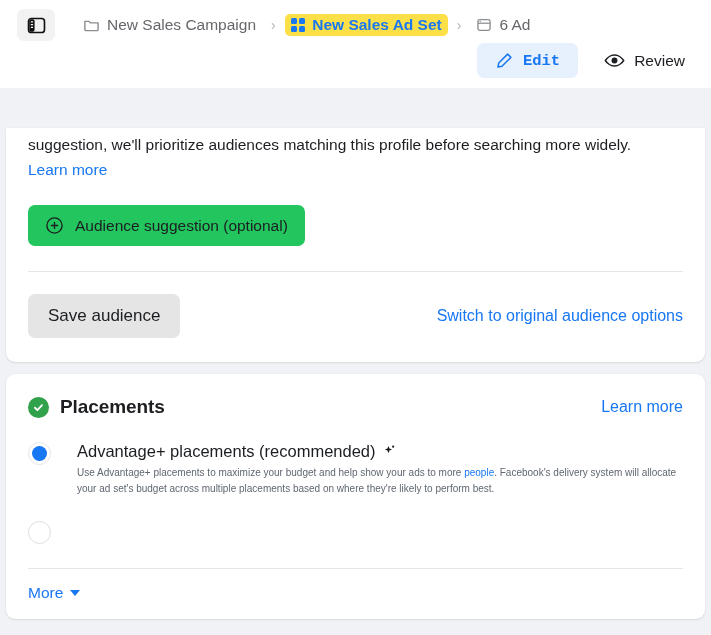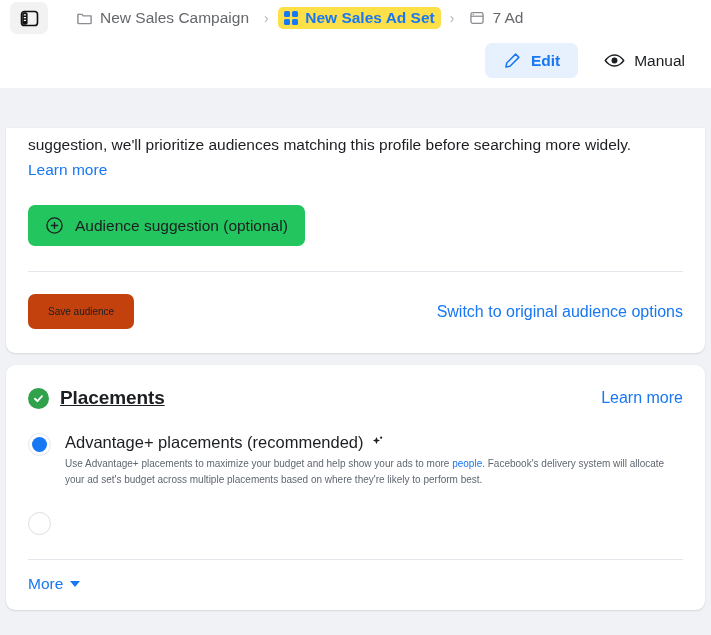--- a/index.html
+++ b/index.html
@@ -13,21 +13,21 @@
   body {
     background: #f0f2f5;
     font-family: "Liberation Sans", sans-serif;
     color: #1c1e21;
     -webkit-font-smoothing: antialiased;
   }
 
   
   .topbar {
     background: #ffffff;
-    padding: 0;
+    padding: 7px;
     position: relative;
     height: 88px;
   }
 
   .breadcrumb-row {
     display: flex;
     align-items: center;
     height: 36px;
     padding-left: 10px;
   }
@@ -115,20 +115,21 @@
     background: transparent;
     border: none;
     font-family: inherit;
   }
   .act-btn.selected {
     background: #e7f0fd;
   }
   .act-btn.selected .act-label {
     color: #1877f2;
     font-weight: bold;
+    font-family: Liberation Mono, monospace;
   }
   .act-btn .act-label { color: #1c1e21; }
 
   
   .page {
     padding: 10px 6px 0 6px;
     height: 547px;
     margin-top: 40px;
   }
 
@@ -193,25 +194,25 @@
   }
 
   .footer-row {
     display: flex;
     align-items: center;
     justify-content: space-between;
     padding: 22px 0 24px 0;
   }
 
   .gray-btn {
-    background: #c2410c;
+    background: #e5e5e5;
     border: none;
     border-radius: 7px;
     padding: 12px 20px;
-    font-size: 10px;
+    font-size: 17px;
     color: #1c1e21;
     cursor: pointer;
     font-family: inherit;
   }
 
   .footer-link {
     font-size: 16px;
     color: #1877f2;
     cursor: pointer;
   }
@@ -221,21 +222,20 @@
     display: flex;
     align-items: center;
     justify-content: space-between;
     padding: 22px 22px 0 22px;
   }
 
   .section-title-wrap {
     display: flex;
     align-items: center;
     gap: 11px;
-    text-decoration: underline;
   }
 
   .check-badge {
     width: 21px;
     height: 21px;
     border-radius: 50%;
     background: #31a24c;
     display: flex;
     align-items: center;
     justify-content: center;
@@ -244,21 +244,21 @@
 
   .section-title {
     font-size: 19px;
     font-weight: bold;
     color: #1c1e21;
     letter-spacing: -0.1px;
   }
 
   .option {
     display: flex;
-    gap: 14px;
+    gap: 26px;
     padding: 0 22px;
     margin-top: 22px;
     cursor: pointer;
   }
 
   .radio {
     width: 23px;
     height: 23px;
     border-radius: 50%;
     border: 1.5px solid #dcdee2;
@@ -367,41 +367,41 @@
       </div>
 
       <span class="crumb-sep">›</span>
 
       <div class="crumb muted">
         <svg width="16" height="16" viewBox="0 0 18 18" fill="none" stroke="#8a8d91" stroke-width="1.5">
           <rect x="2.2" y="3" width="13.6" height="12" rx="2"></rect>
           <path d="M2.2 7h13.6" stroke-width="1.4"></path>
           <circle cx="4.8" cy="5" r="0.75" fill="#8a8d91" stroke="none"></circle>
         </svg>
-        <span class="crumb-label">7 Ad</span>
+        <span class="crumb-label">6 Ad</span>
       </div>
 
     </div>
   </div>
 
   <div class="action-row">
 
     <button class="act-btn selected">
       <svg width="19" height="19" viewBox="0 0 20 20" fill="none" stroke="#1877f2" stroke-width="1.6" stroke-linejoin="round">
         <path d="M13.3 3.3l3.4 3.4-9.4 9.4-4.2.8.8-4.2 9.4-9.4z"></path>
       </svg>
       <span class="act-label">Edit</span>
     </button>
 
     <button class="act-btn">
       <svg width="21" height="21" viewBox="0 0 22 22">
         <path d="M11 5.2C6.4 5.2 2.6 9.1 1.4 11c1.2 1.9 5 5.8 9.6 5.8s8.4-3.9 9.6-5.8C19.4 9.1 15.6 5.2 11 5.2z" fill="none" stroke="#1c1e21" stroke-width="1.5"></path>
         <circle cx="11" cy="11" r="3.1" fill="#1c1e21"></circle>
       </svg>
-      <span class="act-label">Manual</span>
+      <span class="act-label">Review</span>
     </button>
 
   </div>
 </div>
 
 <div class="page">
 
   <div class="card clipped-top">
     <div class="card-pad">
 

